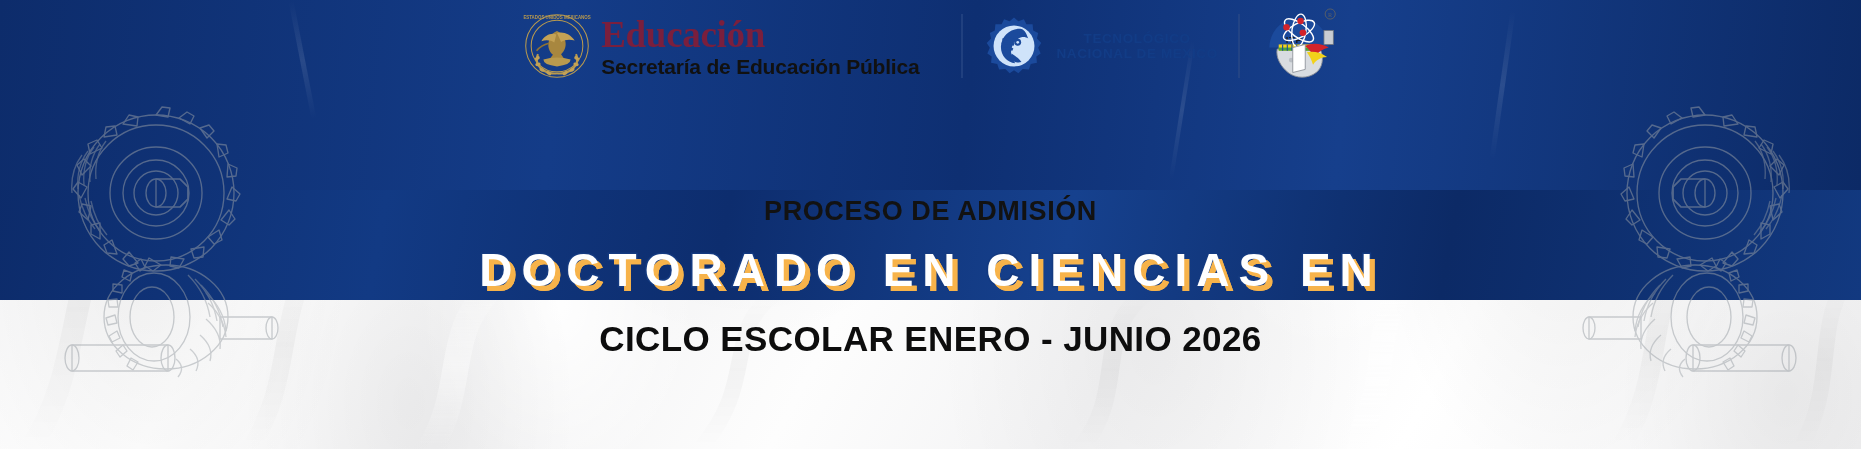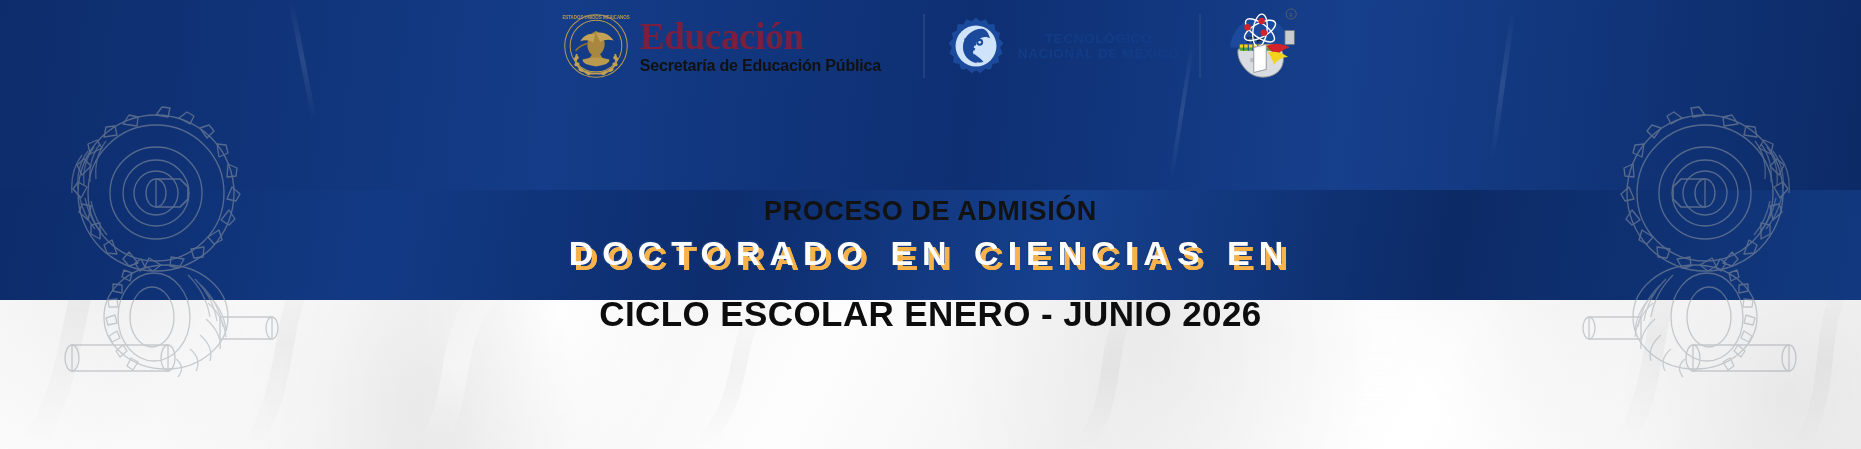--- a/index.html
+++ b/index.html
@@ -103,21 +103,21 @@
   }
   .sep-title {
     font-family: "Liberation Serif", serif;
     font-size: 37px;
     font-weight: 700;
     color: #7a1f3d;
     letter-spacing: -0.3px;
     line-height: 1;
   }
   .sep-sub {
-    font-size: 16px;
+    font-size: 21px;
     font-weight: 700;
     color: #111111;
     letter-spacing: -0.2px;
     margin-top: 3px;
     line-height: 1;
   }
   .divider {
     width: 2px;
     height: 64px;
     background: #2b4a86;
@@ -158,22 +158,22 @@
   }
   .eyebrow {
     margin-top: 198px;
     font-size: 27px;
     font-weight: 800;
     color: #121212;
     letter-spacing: 0.6px;
     line-height: 1;
   }
   .hero {
-    margin-top: 9px;
-    font-size: 34px;
+    margin-top: 20px;
+    font-size: 46px;
     font-weight: 900;
     letter-spacing: 9px;
     line-height: 1.12;
     text-align: center;
     color: #ffffff;
     -webkit-text-stroke: 3.2px #143a80;
     paint-order: stroke fill;
     text-shadow:
       5px 5px 0 #f7b34a,
       5px 5px 0 #f7b34a;

